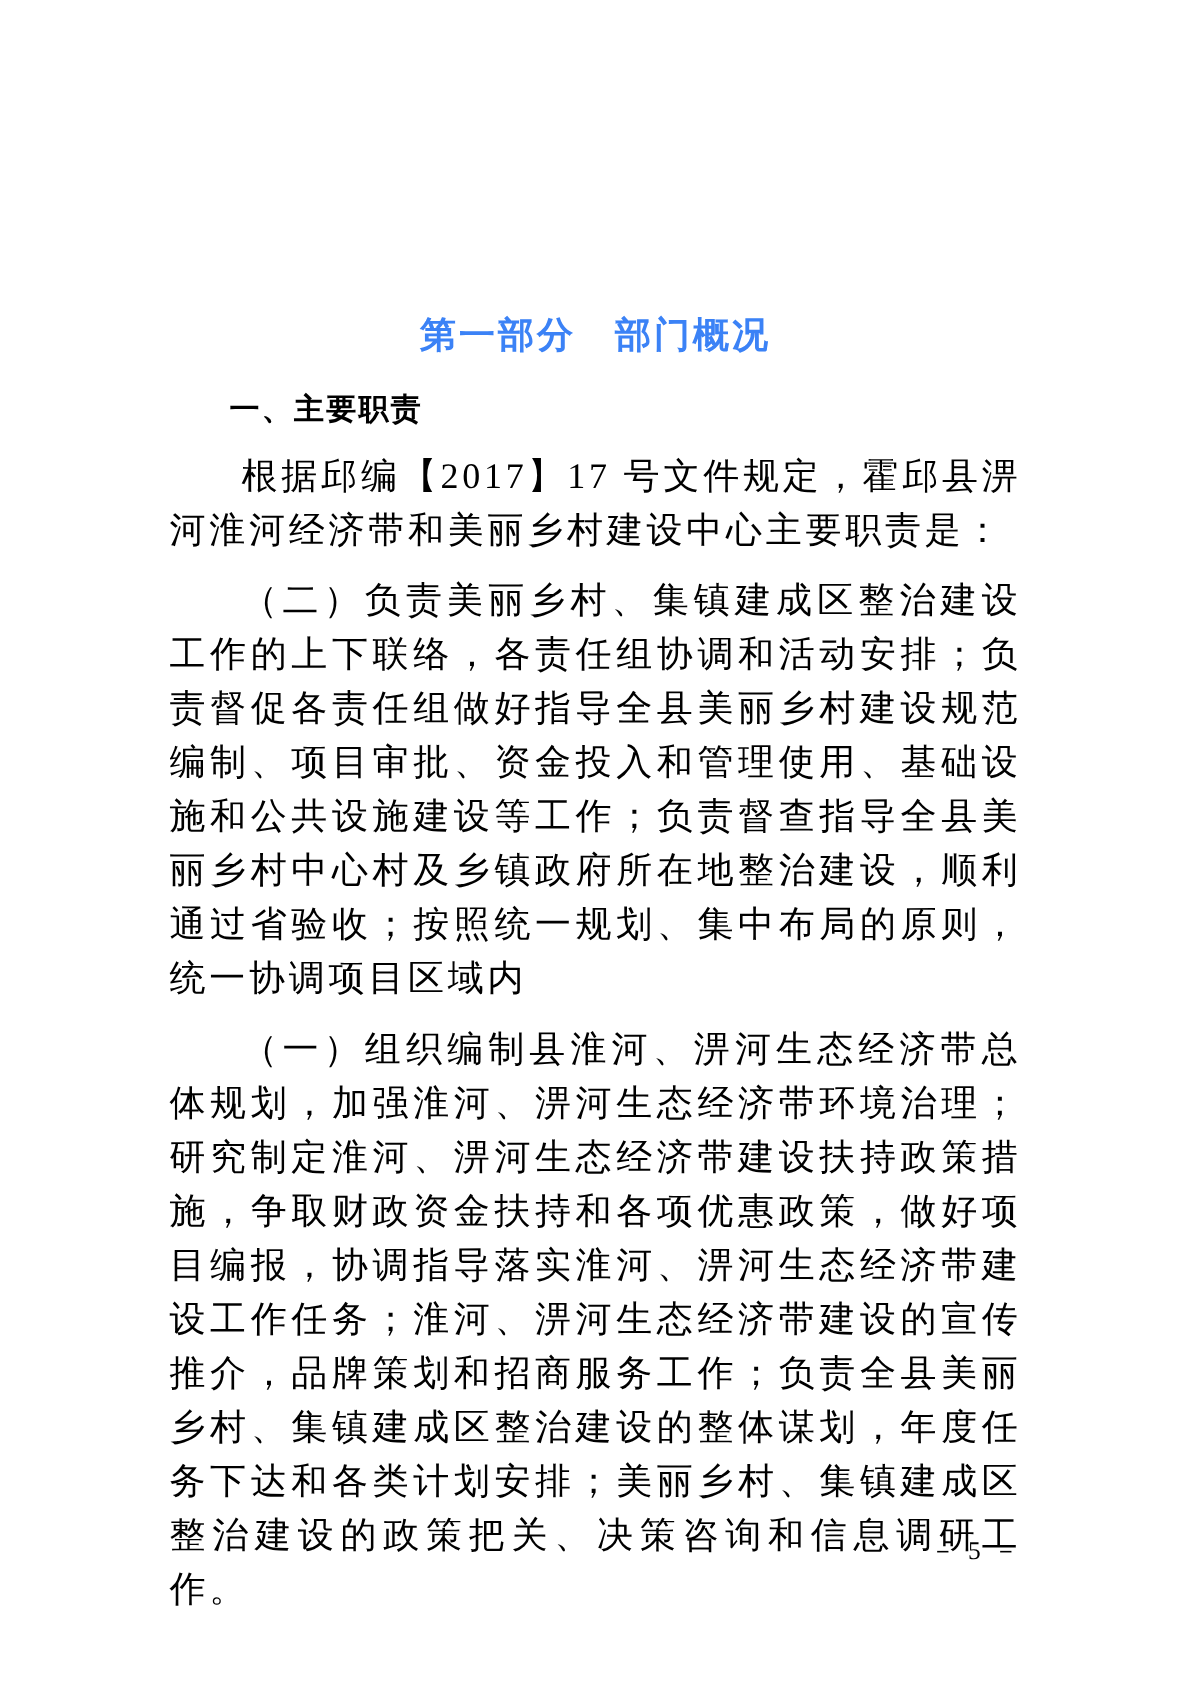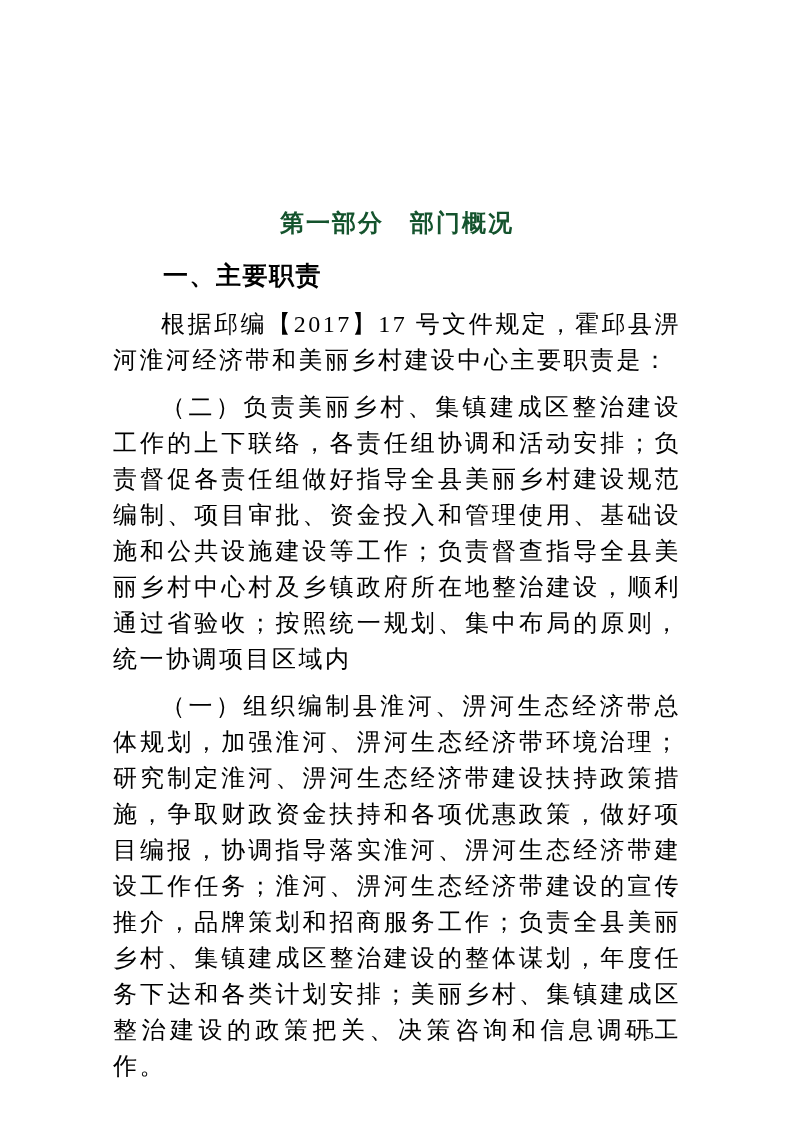--- a/index.html
+++ b/index.html
@@ -18,26 +18,26 @@
     top: 207px;
     width: 568px;
   }
   .doc-title {
     font-family: "Liberation Sans", sans-serif;
     font-weight: bold;
     font-size: 24px;
     text-align: center;
     letter-spacing: 2px;
     margin-bottom: 20px;
-    color: #14532d;
+    color: #3b82f6;
   }
   .section-heading {
     font-family: "Liberation Sans", sans-serif;
     font-weight: bold;
-    font-size: 25px;
+    font-size: 20px;
     letter-spacing: 1.5px;
     text-indent: 2em;
     margin-bottom: 14px;
     color: #000000;
   }
   .body-para {
     font-size: 24px;
     line-height: 36px;
     letter-spacing: 2.5px;
     text-align: justify;

